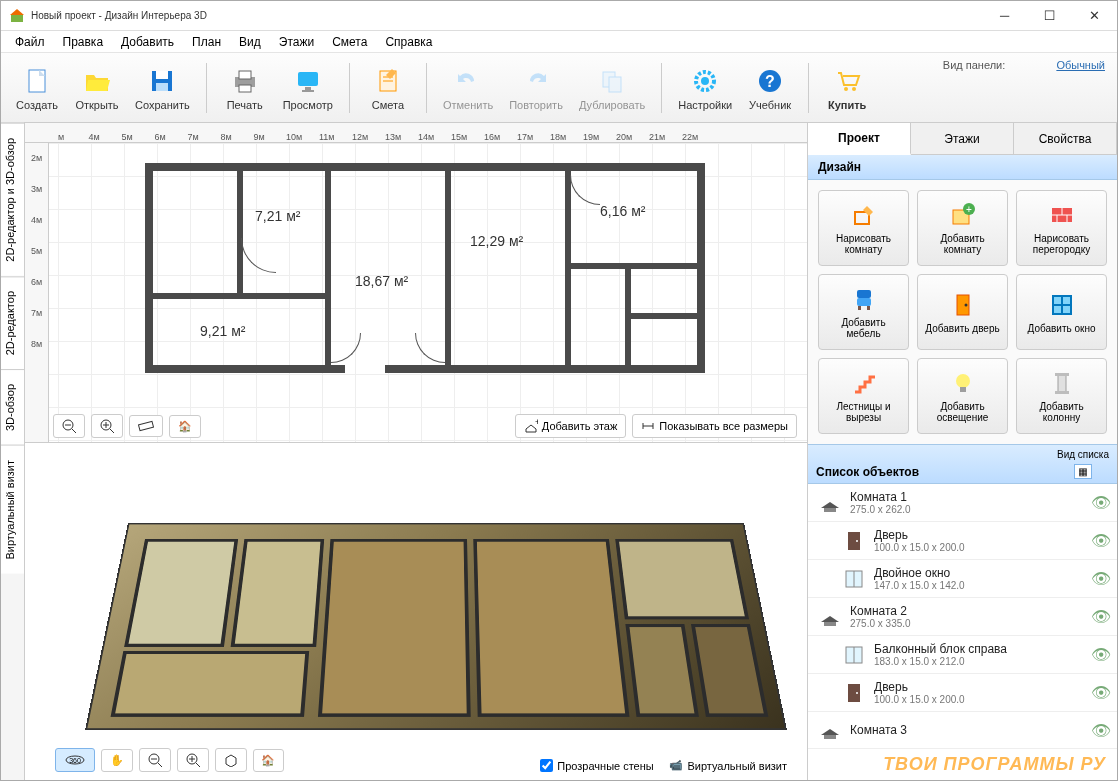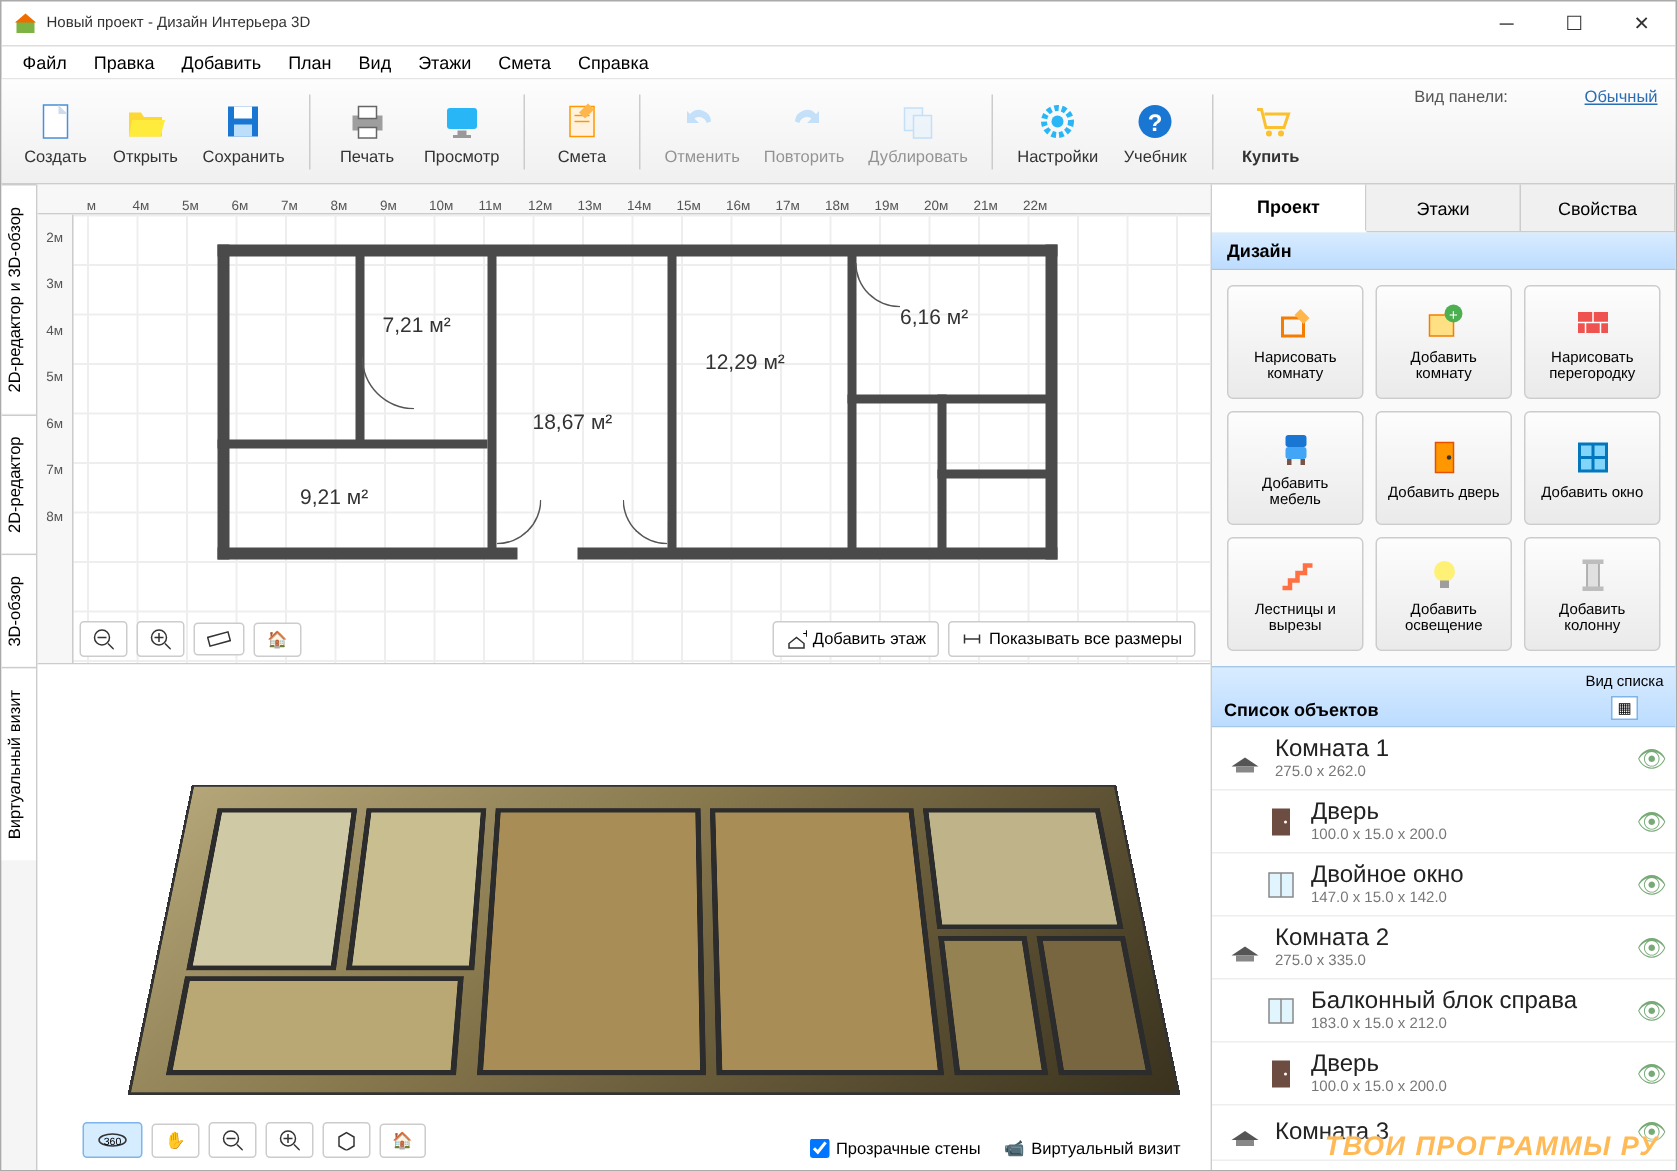--- a/index.html
+++ b/index.html
@@ -48,21 +48,21 @@
 .sbheader { background: linear-gradient(#d9ecff,#bcdcff); padding: 5px 10px; font-size: 12px; font-weight: bold; border-bottom: 1px solid #a5c8e8; }
 .gridbtns { display: grid; grid-template-columns: repeat(3, 1fr); gap: 8px; padding: 10px; }
 .gridbtn { background: linear-gradient(#fdfdfd,#eaeaea); border: 1px solid #ccc; border-radius: 4px; display: flex; flex-direction: column; align-items: center; justify-content: center; height: 76px; cursor: default; font-size: 10px; text-align: center; padding: 4px; }
 .gridbtn .gico { width: 28px; height: 28px; margin-bottom: 4px; display: flex; align-items: center; justify-content: center; }
 .objheader { display: flex; align-items: flex-end; justify-content: space-between; padding: 4px 8px; background: linear-gradient(#d9ecff,#bcdcff); border-top: 1px solid #a5c8e8; border-bottom: 1px solid #a5c8e8; font-size: 12px; font-weight: bold; }
 .objheader .rh { font-size: 10px; font-weight: normal; display: flex; align-items: center; gap: 4px; flex-direction: column; }
 .objlist { flex: 1; overflow-y: auto; background: #fff; }
 .objitem { display: flex; align-items: center; padding: 6px 10px; border-bottom: 1px solid #eee; gap: 8px; cursor: default; }
 .objitem .oico { width: 24px; height: 24px; display: flex; align-items: center; justify-content: center; flex-shrink: 0; }
 .objitem .oinfo { flex: 1; }
-.objitem .oname { font-size: 16px; color: #222; }
+.objitem .oname { font-size: 12px; color: #222; }
 .objitem .odim { font-size: 10px; color: #777; }
 .objitem .eye { width: 16px; color: #7a7; }
 .objitem.indent { padding-left: 34px; }
 .watermark { position: absolute; right: 12px; bottom: 6px; font-size: 18px; font-weight: bold; color: #ffb955; text-shadow: 0 0 3px #fff; letter-spacing: 1px; pointer-events: none; font-style: italic; z-index: 100; }
 svg { display: block; }
 </style>
 </head>
 <body>
 
 <div class="titlebar">

